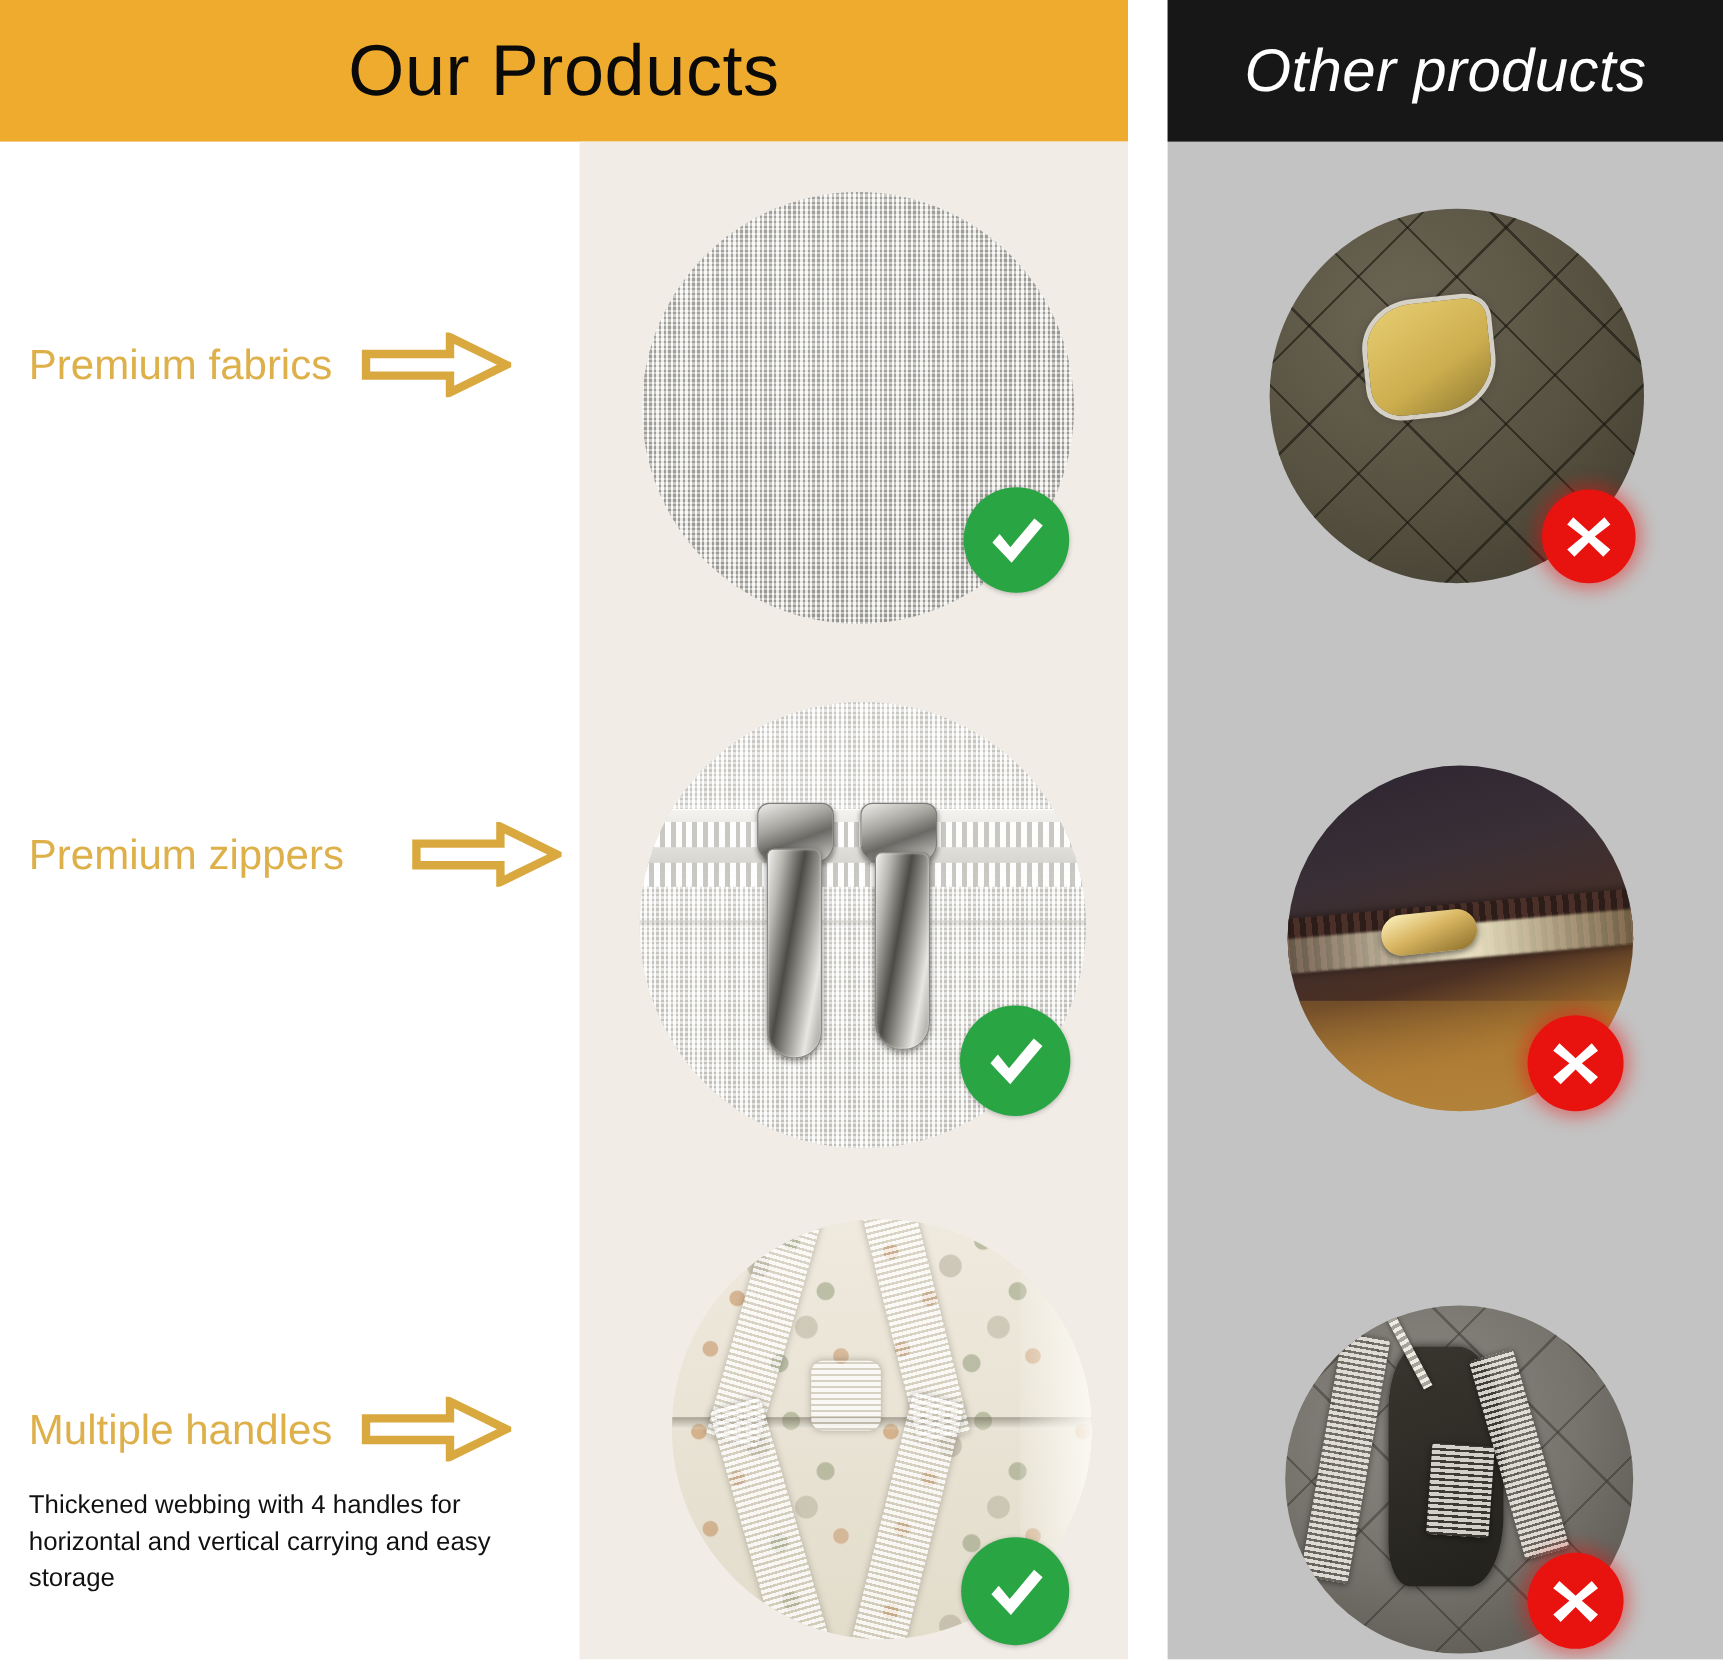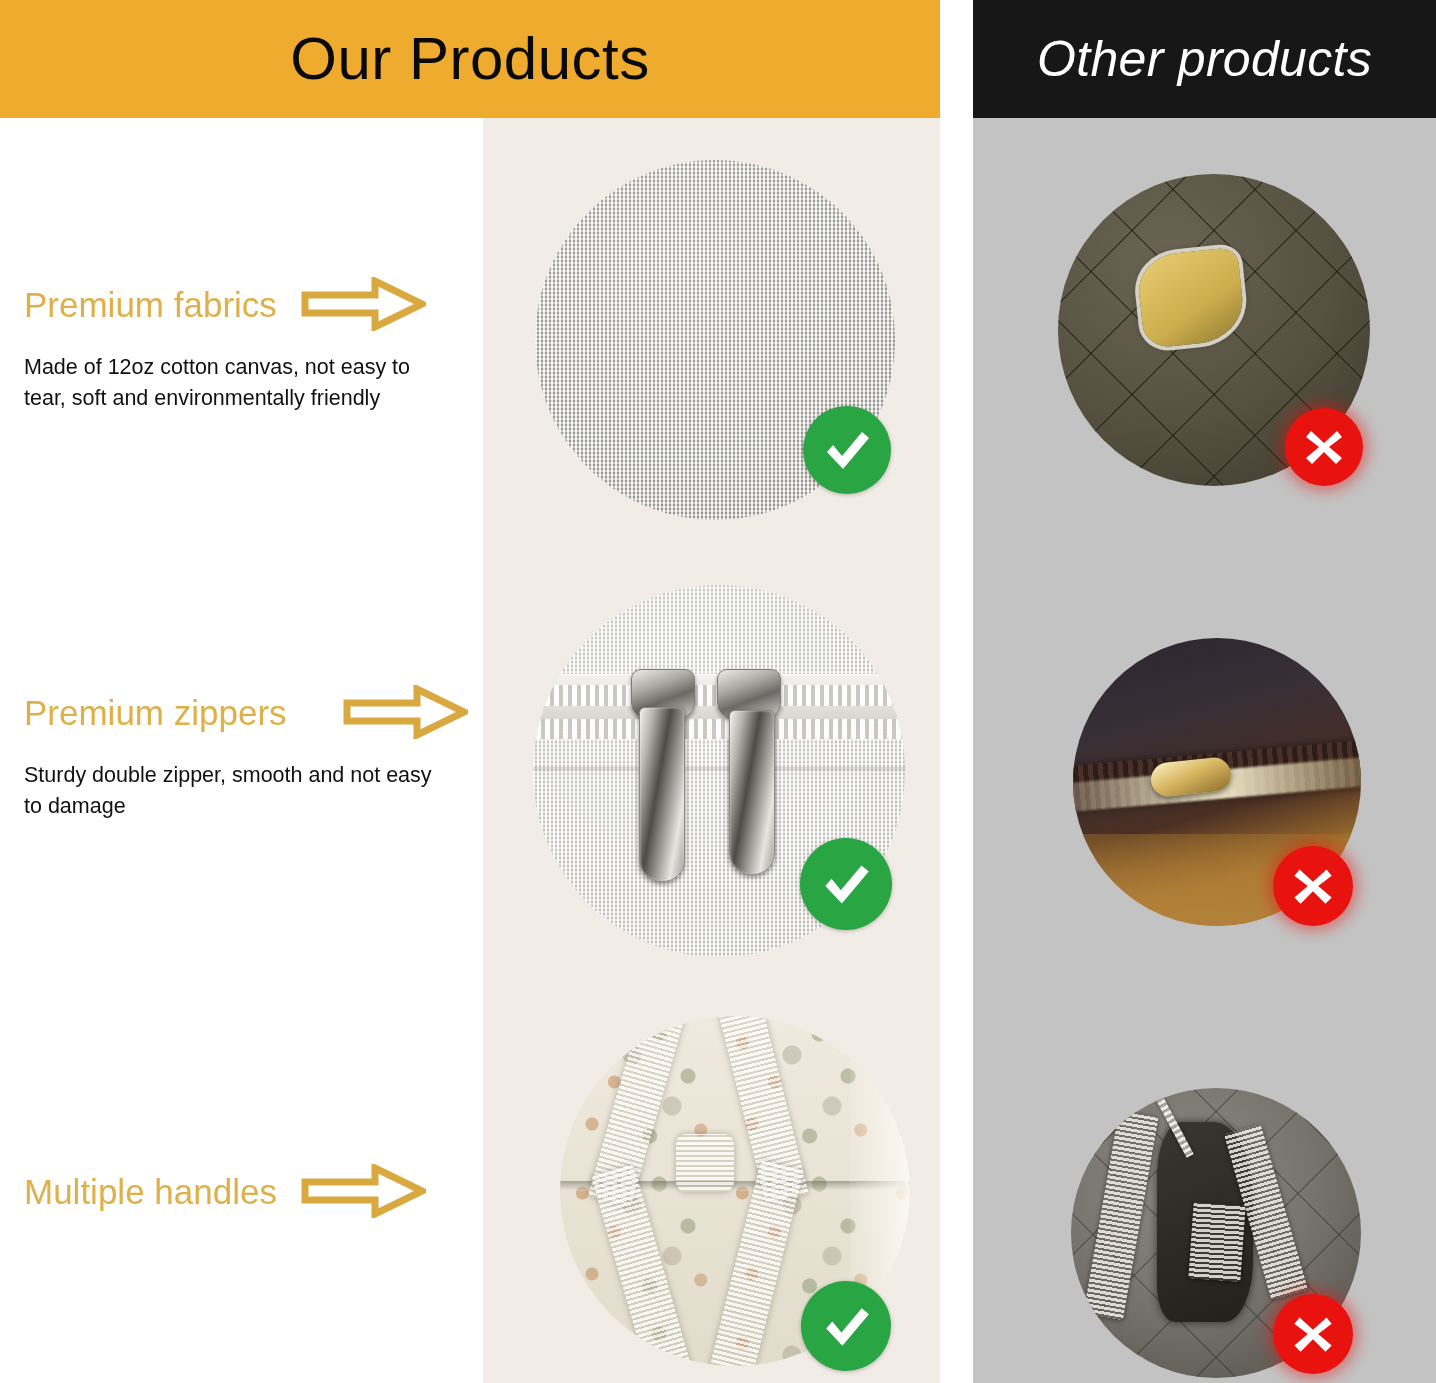--- a/index.html
+++ b/index.html
@@ -200,40 +200,39 @@
 
     <div class="img-col"></div>
 
     <div class="feature" style="top:278px;">
       <div class="f-head">
         <span class="f-title">Premium fabrics</span>
         <svg class="f-arrow" viewBox="0 0 125 54">
           <path d="M4 18 H74 V4 L121 27 L74 50 V36 H4 Z" fill="none" stroke="#d9a93f" stroke-width="7" stroke-linejoin="miter"></path>
         </svg>
       </div>
-      <div class="f-body">Made of 12oz cotton canvas, not easy to tear, soft and environmentally friendly</div>
     </div>
 
     <div class="feature" style="top:686px;">
       <div class="f-head">
         <span class="f-title">Premium zippers</span>
         <svg class="f-arrow" viewBox="0 0 125 54" style="margin-left:32px;">
           <path d="M4 18 H74 V4 L121 27 L74 50 V36 H4 Z" fill="none" stroke="#d9a93f" stroke-width="7" stroke-linejoin="miter"></path>
         </svg>
       </div>
-      <div class="f-body">Sturdy double zipper, smooth and not easy to damage</div>
     </div>
 
     <div class="feature" style="top:1129px;margin-top:36px;">
       <div class="f-head">
         <span class="f-title">Multiple handles</span>
         <svg class="f-arrow" viewBox="0 0 125 54">
           <path d="M4 18 H74 V4 L121 27 L74 50 V36 H4 Z" fill="none" stroke="#d9a93f" stroke-width="7" stroke-linejoin="miter"></path>
         </svg>
       </div>
+      <div class="f-body">Thickened webbing with 4 handles for horizontal and vertical carrying and easy storage</div>
     </div>
 
     <div class="circ canvas-weave" style="left:535px; top:160px; width:360px; height:360px;"></div>
     <div class="badge badge-ok" style="left:803px; top:406px; width:88px; height:88px;">
       <svg width="62" height="62" viewBox="0 0 62 62">
         <path d="M11 33 L17 26 L26 37 L46 13 L53 19 L27 50 Z" fill="#ffffff"></path>
       </svg>
     </div>
 
     <div class="circ zip-bg" style="left:533px; top:585px; width:372px; height:372px;">

